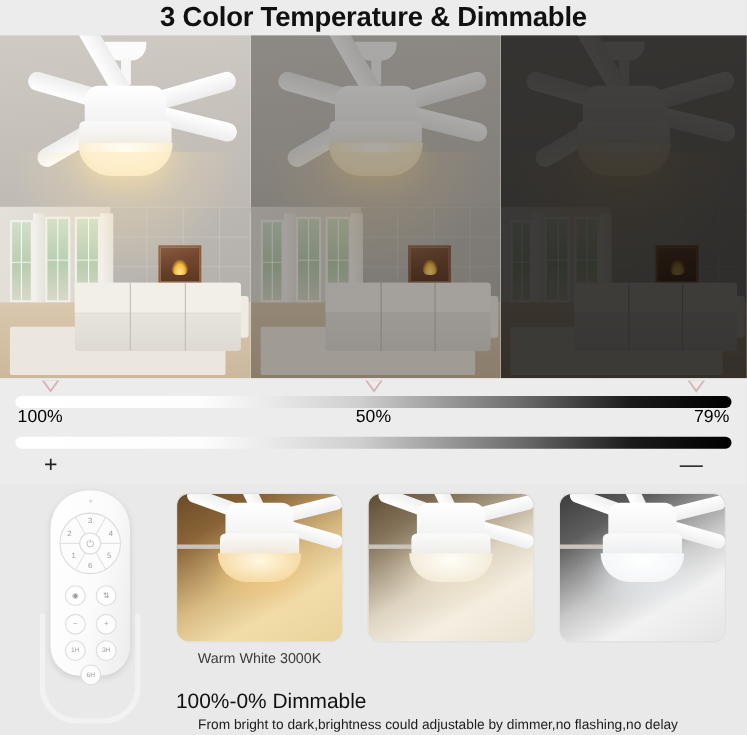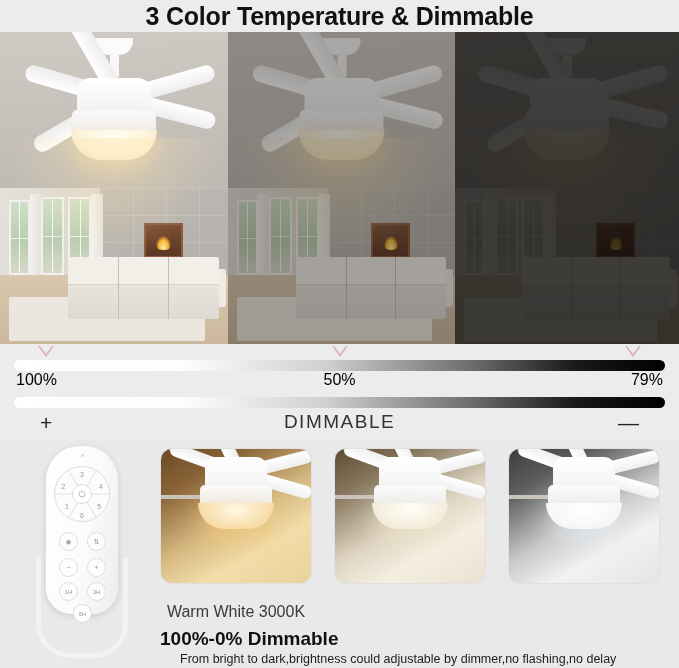--- a/index.html
+++ b/index.html
@@ -290,21 +290,21 @@
   .btn.small { font-size: 6px; }
 
   
   .cards { position: absolute; left: 160px; top: 8px; right: 14px; display: flex; gap: 22px; }
   .card { width: 152px; }
   .card .img {
     height: 136px; border-radius: 12px; position: relative; overflow: hidden;
     border: 1px solid #e0e0e0;
   }
   .card .cap {
-    margin-top: 19px; text-align: center; font-size: 16px; color: #3a3a3a;
+    margin-top: 7px; text-align: center; font-size: 13px; color: #3a3a3a;
   }
 
   .c-warm {
     background: linear-gradient(150deg, #6a4a28 0%, #8a6437 22%, #d8bb83 52%, #f2dda9 72%, #e8d39c 100%);
   }
   .c-natural {
     background: linear-gradient(150deg, #5e4a33 0%, #86765c 22%, #ddd3c0 52%, #f5efe2 72%, #e9e2d2 100%);
   }
   .c-cool {
     background: linear-gradient(150deg, #3d3d3d 0%, #5e5e5e 22%, #c9c9c9 52%, #f2f2f2 72%, #e4e4e4 100%);
@@ -336,21 +336,21 @@
                 box-shadow: 0 8px 26px rgba(240,230,200,.7); }
   .mdome.cool { background: radial-gradient(ellipse at 50% 25%, #ffffff, #f4f6f8 70%, #e8ecef);
                 box-shadow: 0 8px 26px rgba(230,238,245,.8); }
   .shelf {
     position: absolute; left: 0; top: 46px; width: 34%; height: 4px;
     background: #c9c4bb;
   }
 
   
   .bottom-text { position: absolute; left: 160px; bottom: 2px; right: 8px; }
-  .bottom-text .h { font-size: 19px; font-weight: bold; color: #111; margin-bottom: 2px; }
+  .bottom-text .h { font-size: 19px; font-weight: normal; color: #111; margin-bottom: 2px; }
   .bottom-text .p { font-size: 12.5px; color: #1d1d1d; white-space: nowrap; margin-left: 20px; }
 </style>
 </head>
 <body>
 
 <div class="title-bar">
   <h1>3 Color Temperature &amp; Dimmable</h1>
 </div>
 
 <div class="scenes">
@@ -516,21 +516,20 @@
   <div class="pct-wrap">
     <span class="l">100%</span>
     <span class="m">50%</span>
     <span class="r">79%</span>
   </div>
 
   <div class="bar"></div>
 
   <div class="dim-label-row">
     <span class="plus">+</span>
-    <span class="word">DIMMABLE</span>
     <span class="minus">—</span>
   </div>
 </div>
 
 <div class="lower">
 
   <div class="remote-wrap">
     <div class="remote-stand"></div>
     <div class="remote-body">
       <div class="ir-dot"></div>

